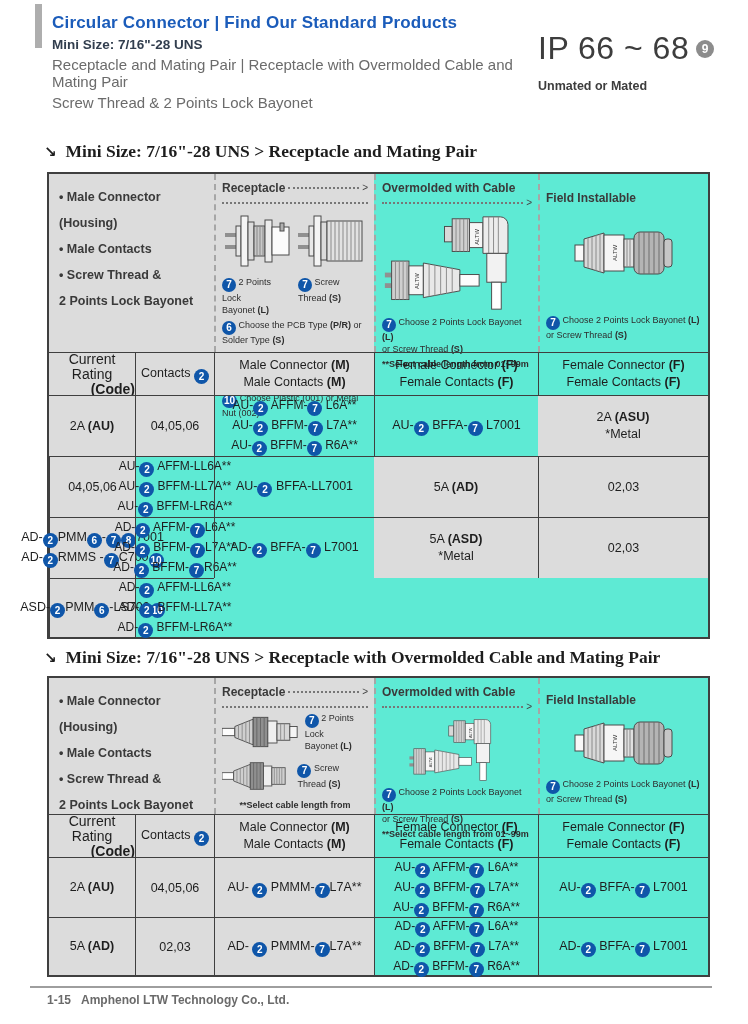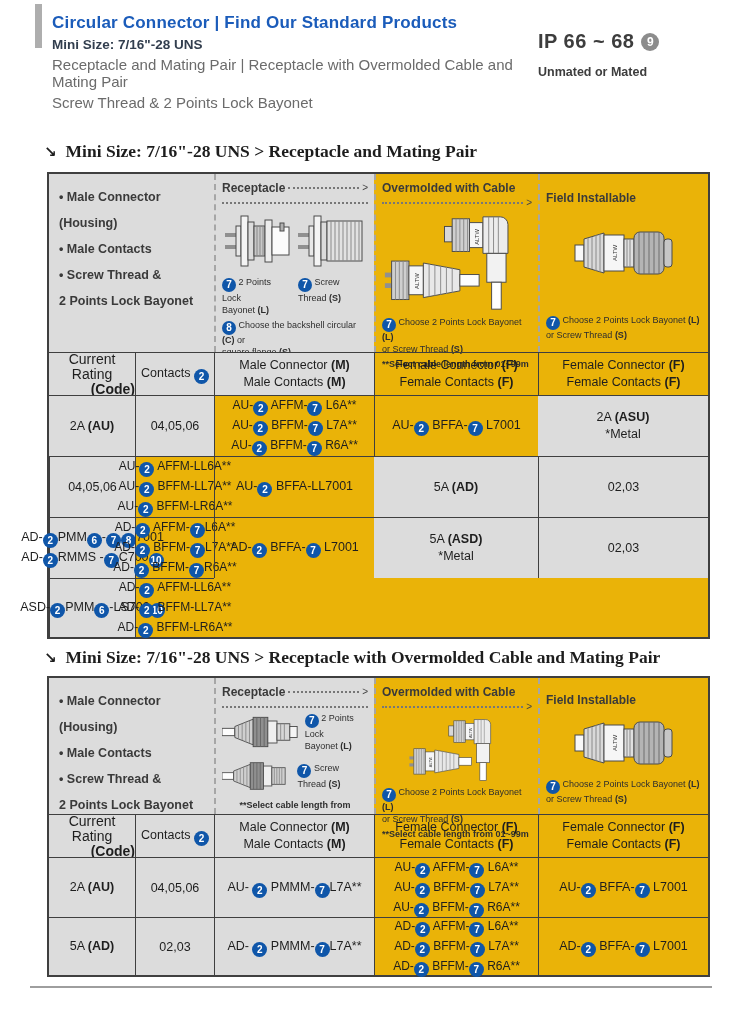--- a/index.html
+++ b/index.html
@@ -8,32 +8,32 @@
   .page{position:absolute;inset:0;background:#fff;overflow:hidden;}
 
   
   .accent-bar{position:absolute;left:35px;top:4px;width:7px;height:44px;background:#aeaeae;}
   .hdr{position:absolute;left:52px;top:13px;width:480px;}
   .h-title{color:#1b5cba;font-size:17px;font-weight:bold;letter-spacing:.2px;}
   .h-sub{color:#323e4e;font-size:13.5px;font-weight:bold;margin-top:4px;}
   .h-desc{color:#6b6b6b;font-size:15px;margin-top:4px;}
   .ip{position:absolute;left:538px;top:30px;width:186px;}
   .ip-line{display:flex;align-items:center;gap:7px;}
-  .ip-main{color:#3d3d3d;font-size:20px;font-weight:bold;letter-spacing:.5px;}
+  .ip-main{color:#3d3d3d;font-size:32px;font-weight:normal;letter-spacing:.5px;}
   .ip-badge{width:18px;height:18px;border-radius:50%;background:#8c8c8c;color:#fff;font-size:12px;font-weight:bold;display:flex;align-items:center;justify-content:center;}
   .ip-note{color:#3d3d3d;font-size:12.5px;font-weight:bold;margin-top:12px;}
 
   
   .section-title{position:absolute;left:44px;font-family:"Liberation Serif","DejaVu Serif",serif;font-weight:bold;font-size:17.5px;color:#1d1d1d;white-space:nowrap;}
   .st1{top:141px;}
   .st2{top:647px;}
   .st-marker{margin-right:9px;font-family:"DejaVu Sans",sans-serif;font-size:15px;}
 
   
-  .tbl{position:absolute;left:47px;width:663px;border:2px solid #3f3f3f;display:grid;grid-template-columns:86px 79px 160px 164px 170px;background:#eab308;}
+  .tbl{position:absolute;left:47px;width:663px;border:2px solid #3f3f3f;display:grid;grid-template-columns:86px 79px 160px 164px 170px;background:#5eead4;}
   .tbl1{top:172px;grid-template-rows:178px 43px 61px 61px 61px 59px;}
   .tbl2{top:676px;grid-template-rows:136px 43px 60px 58px;}
   .cell{position:relative;min-width:0;}
   .gray{background:#dcdcdc;}
   .bl{border-left:1px solid #3f3f3f;}
   .bld{border-left:2px dashed #a6a6a6;}
   .bt{border-top:1px solid #3f3f3f;}
 
   
   .flow-desc{grid-column:1/3;padding:10px 6px 0 10px;font-weight:bold;font-size:12.5px;color:#3a3a3a;line-height:26px;}
@@ -144,20 +144,21 @@
             <line class="thin" x1="54" y1="12" x2="54" y2="52"></line>
             <line class="thin" x1="58" y1="12" x2="58" y2="52"></line>
             <line class="thin" x1="62" y1="12" x2="62" y2="52"></line>
         </svg>
       </div>
       <div class="caps">
         <div class="cap" style="flex:1"><span class="cn">7</span> 2 Points Lock<br>Bayonet <b>(L)</b></div>
         <div class="cap" style="flex:1"><span class="cn">7</span> Screw Thread <b>(S)</b></div>
       </div>
       <div class="spacer"></div>
+      <div class="note"><span class="cn">6</span> Choose the PCB Type <b>(P/R)</b> or Solder Type <b>(S)</b></div>
       <div class="note"><span class="cn">8</span> Choose the backshell circular <b>(C)</b> or<br>square flange <b>(S)</b>.</div>
       <div class="note"><span class="cn">10</span> Choose Plastic (001) or Metal Nut (002)</div>
     </div>
 
     <div class="cell bld flow-cell">
       <div class="flow-top">
           <span class="flow-label">Overmolded with Cable</span>
         </div>
       <div class="flow-top" style="margin-top:3px;">
           <span class="dots"></span>
@@ -507,14 +508,17 @@
       <div class="pn-f">AD-<span class="cn">2</span> AFFM-<span class="cn">7</span> L6A**</div>
       <div class="pn-f">AD-<span class="cn">2</span> BFFM-<span class="cn">7</span> L7A**</div>
       <div class="pn-f">AD-<span class="cn">2</span> BFFM-<span class="cn">7</span> R6A**</div>
     </div>
     <div class="cell bt bl dcell">
         <div class="pn">AD-<span class="cn">2</span> BFFA-<span class="cn">7</span> L7001</div>
       </div>
   </div>
 
   <div class="foot-rule"></div>
+  <div class="footer">
+    <span class="fp">1-15</span><span>Amphenol LTW Technology Co., Ltd.</span>
+  </div>
 
 </div>
 
 </body></html>

